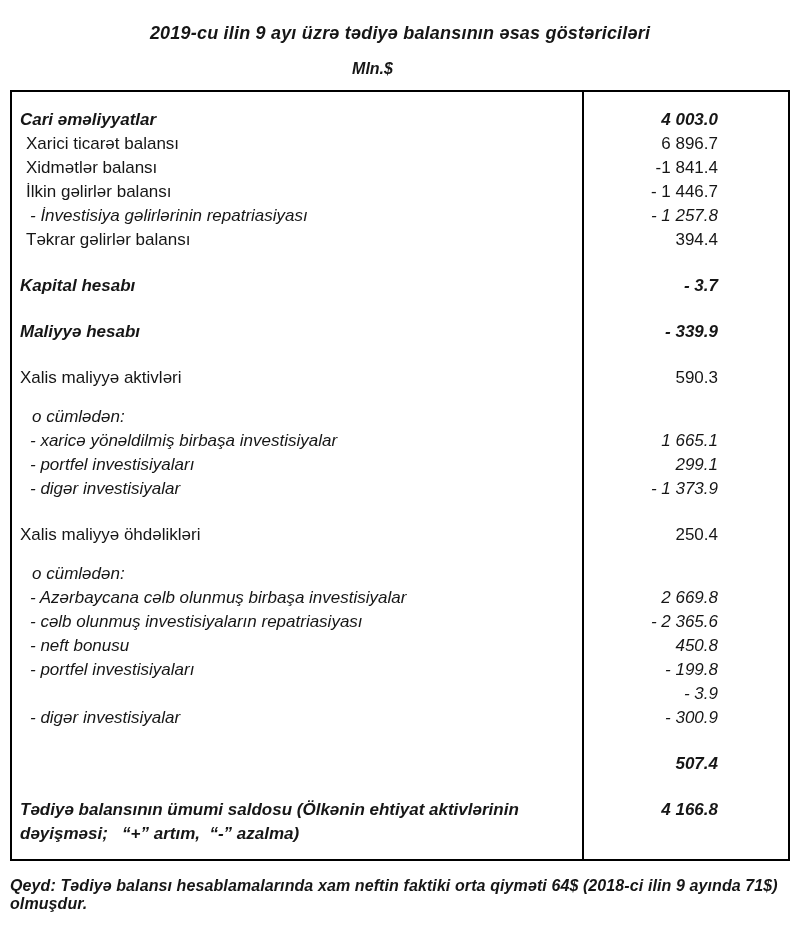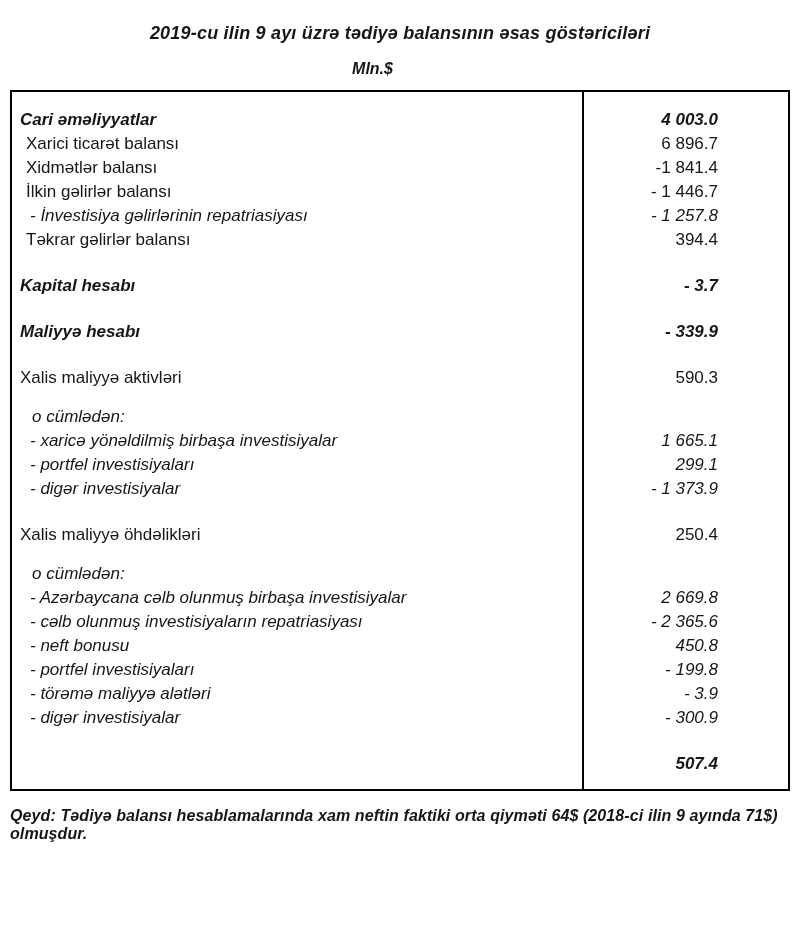--- a/index.html
+++ b/index.html
@@ -161,26 +161,29 @@
       </div>
       <div class="row dash">
         <div class="row-label">- neft bonusu</div>
         <div class="row-value">450.8</div>
       </div>
       <div class="row dash">
         <div class="row-label">- portfel investisiyaları</div>
         <div class="row-value">- 199.8</div>
       </div>
       <div class="row dash">
-        <div class="row-label">- törəmə maliyyə alətləri</div>
         <div class="row-value">- 3.9</div>
       </div>
       <div class="row dash">
         <div class="row-label">- digər investisiyalar</div>
         <div class="row-value">- 300.9</div>
       </div>
       <div class="row header gap-lg">
         <div class="row-value">507.4</div>
       </div>
+      <div class="row header gap-lg wrap">
+        <div class="row-label">Tədiyə balansının ümumi saldosu (Ölkənin ehtiyat aktivlərinin dəyişməsi;   “+” artım,  “-” azalma)</div>
+        <div class="row-value">4 166.8</div>
+      </div>
     </div>
 </div>
 
 <div class="footnote">Qeyd: Tədiyə balansı hesablamalarında xam neftin faktiki orta qiyməti 64$ (2018-ci ilin 9 ayında 71$) olmuşdur.</div>
 
 </body></html>

